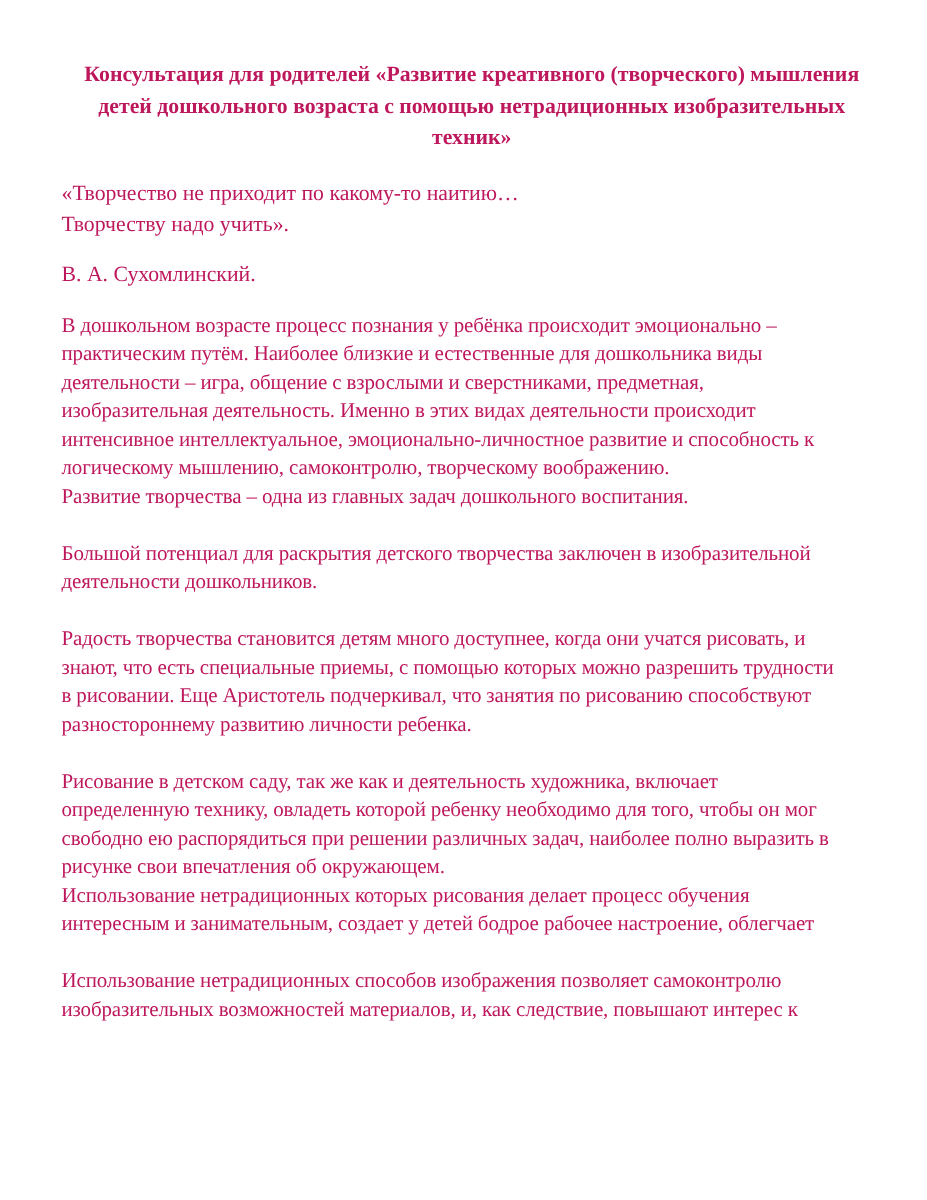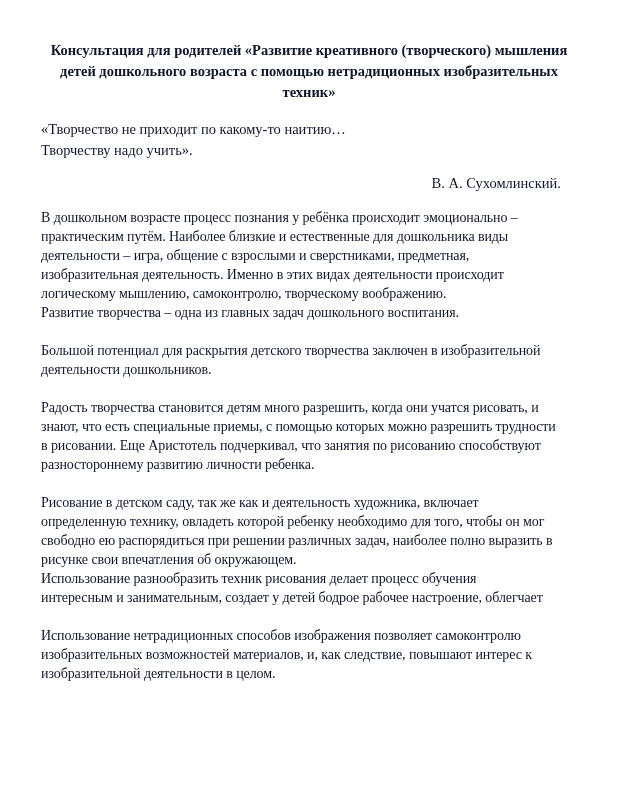--- a/index.html
+++ b/index.html
@@ -6,43 +6,42 @@
   body {
     background: #e8e8e8;
     font-family: "Liberation Serif", "DejaVu Serif", serif;
   }
   .page {
     position: relative;
     width: 618px;
     height: 800px;
     margin: 0 auto;
     background: #ffffff;
-    color: #0f172a;
+    color: #be185d;
     box-sizing: border-box;
-    padding: 40px 41px 0 41px;
+    padding: 40px 30px 0 41px;
     overflow: hidden;
   }
   .title {
     font-weight: bold;
     font-size: 14.5px;
     line-height: 21px;
     text-align: center;
   }
   .title .line { white-space: nowrap; }
   .epigraph {
     margin-top: 16px;
     font-size: 14.5px;
     line-height: 21px;
   }
   .epigraph .line { white-space: nowrap; }
   .attribution {
     margin-top: 12px;
     font-size: 14.5px;
     line-height: 21px;
-    text-align: right;
     padding-right: 16px;
   }
   .doc-body {
     margin-top: 14px;
     font-size: 14px;
     line-height: 19px;
     letter-spacing: -0.1px;
   }
   .paragraph { margin: 0 0 19px 0; }
   .paragraph .line { white-space: nowrap; }
@@ -64,41 +63,41 @@
     </div>
 
   <div class="attribution">В. А. Сухомлинский.</div>
 
   <div class="doc-body">
     <div class="paragraph">
         <div class="line">В дошкольном возрасте процесс познания у ребёнка происходит эмоционально –</div>
         <div class="line">практическим путём. Наиболее близкие и естественные для дошкольника виды</div>
         <div class="line">деятельности – игра, общение с взрослыми и сверстниками, предметная,</div>
         <div class="line">изобразительная деятельность. Именно в этих видах деятельности происходит</div>
+        <div class="line">интенсивное интеллектуальное, эмоционально-личностное развитие и способность к</div>
         <div class="line">логическому мышлению, самоконтролю, творческому воображению.</div>
         <div class="line">Развитие творчества – одна из главных задач дошкольного воспитания.</div>
       </div>
     <div class="paragraph">
         <div class="line">Большой потенциал для раскрытия детского творчества заключен в изобразительной</div>
         <div class="line">деятельности дошкольников.</div>
       </div>
     <div class="paragraph">
-        <div class="line">Радость творчества становится детям много разрешить, когда они учатся рисовать, и</div>
+        <div class="line">Радость творчества становится детям много доступнее, когда они учатся рисовать, и</div>
         <div class="line">знают, что есть специальные приемы, с помощью которых можно разрешить трудности</div>
         <div class="line">в рисовании. Еще Аристотель подчеркивал, что занятия по рисованию способствуют</div>
         <div class="line">разностороннему развитию личности ребенка.</div>
       </div>
     <div class="paragraph">
         <div class="line">Рисование в детском саду, так же как и деятельность художника, включает</div>
         <div class="line">определенную технику, овладеть которой ребенку необходимо для того, чтобы он мог</div>
         <div class="line">свободно ею распорядиться при решении различных задач, наиболее полно выразить в</div>
         <div class="line">рисунке свои впечатления об окружающем.</div>
-        <div class="line">Использование разнообразить техник рисования делает процесс обучения</div>
+        <div class="line">Использование нетрадиционных которых рисования делает процесс обучения</div>
         <div class="line">интересным и занимательным, создает у детей бодрое рабочее настроение, облегчает</div>
       </div>
     <div class="paragraph">
         <div class="line">Использование нетрадиционных способов изображения позволяет самоконтролю</div>
         <div class="line">изобразительных возможностей материалов, и, как следствие, повышают интерес к</div>
-        <div class="line">изобразительной деятельности в целом.</div>
       </div>
   </div>
 
 </div>
 
 </body></html>

